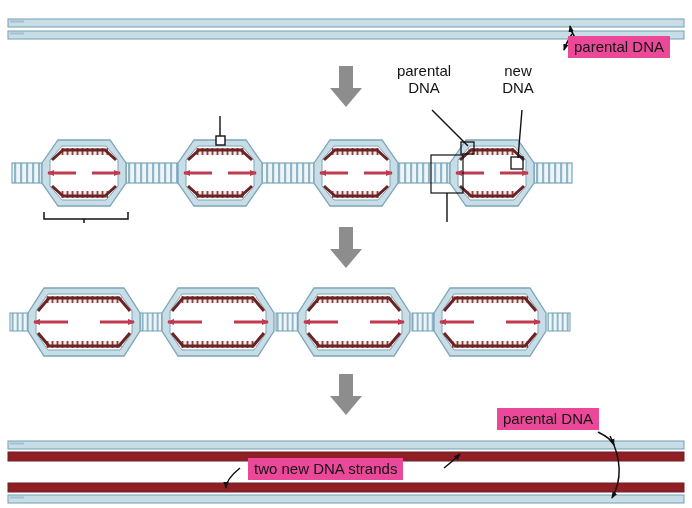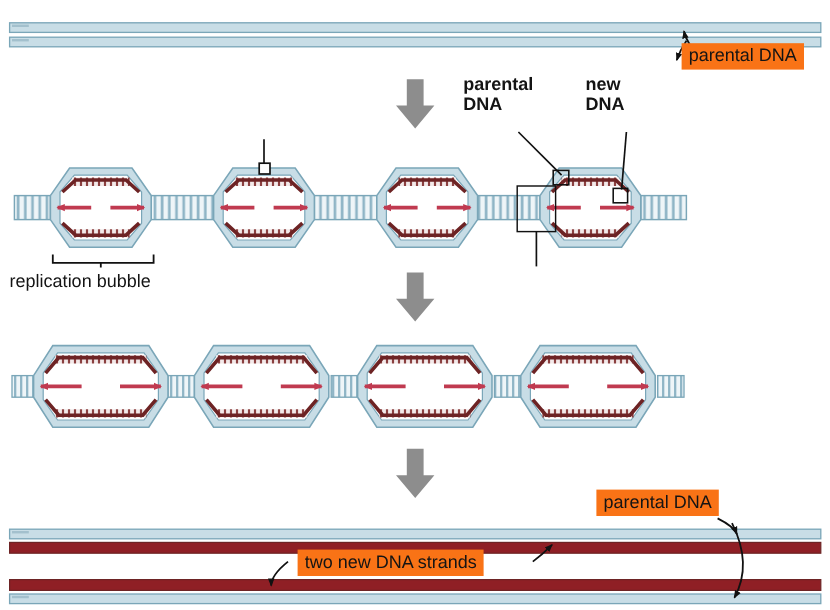--- a/index.html
+++ b/index.html
@@ -14,24 +14,24 @@
   svg{display:block;position:absolute;left:0;top:0;}
   .lbl{
     position:absolute;
     font-family:"Liberation Sans", sans-serif;
     font-size:15px;
     color:#141414;
     white-space:nowrap;
     line-height:1.15;
   }
   .lbl-hl{
-    background:#f97316;
+    background:#ec4899;
     padding:2px 6px 3px 6px;
   }
-  .lbl-center{text-align:left;font-weight:bold;}
+  .lbl-center{text-align:center;}
 </style>
 </head>
 <body>
 
 <div id="stage">
 
   <svg id="art" width="692" height="508" viewBox="0 0 692 508">
     <defs>
 
       <pattern id="rungs" width="6" height="10" patternUnits="userSpaceOnUse">
@@ -233,20 +233,19 @@
   <div class="lbl lbl-center" style="left:386px; top:62px; width:76px;">
     <div>parental</div>
     <div>DNA</div>
   </div>
 
   <div class="lbl lbl-center" style="left:488px; top:62px; width:60px;">
     <div>new</div>
     <div>DNA</div>
   </div>
 
-  <div class="lbl" style="left:8px; top:226px;">replication bubble</div>
 
 
   <div class="lbl lbl-hl" style="left:497px; top:408px;">parental DNA</div>
 
   <div class="lbl lbl-hl" style="left:248px; top:458px;text-align:center;">two new DNA strands</div>
 
 </div>
 
 </body></html>

